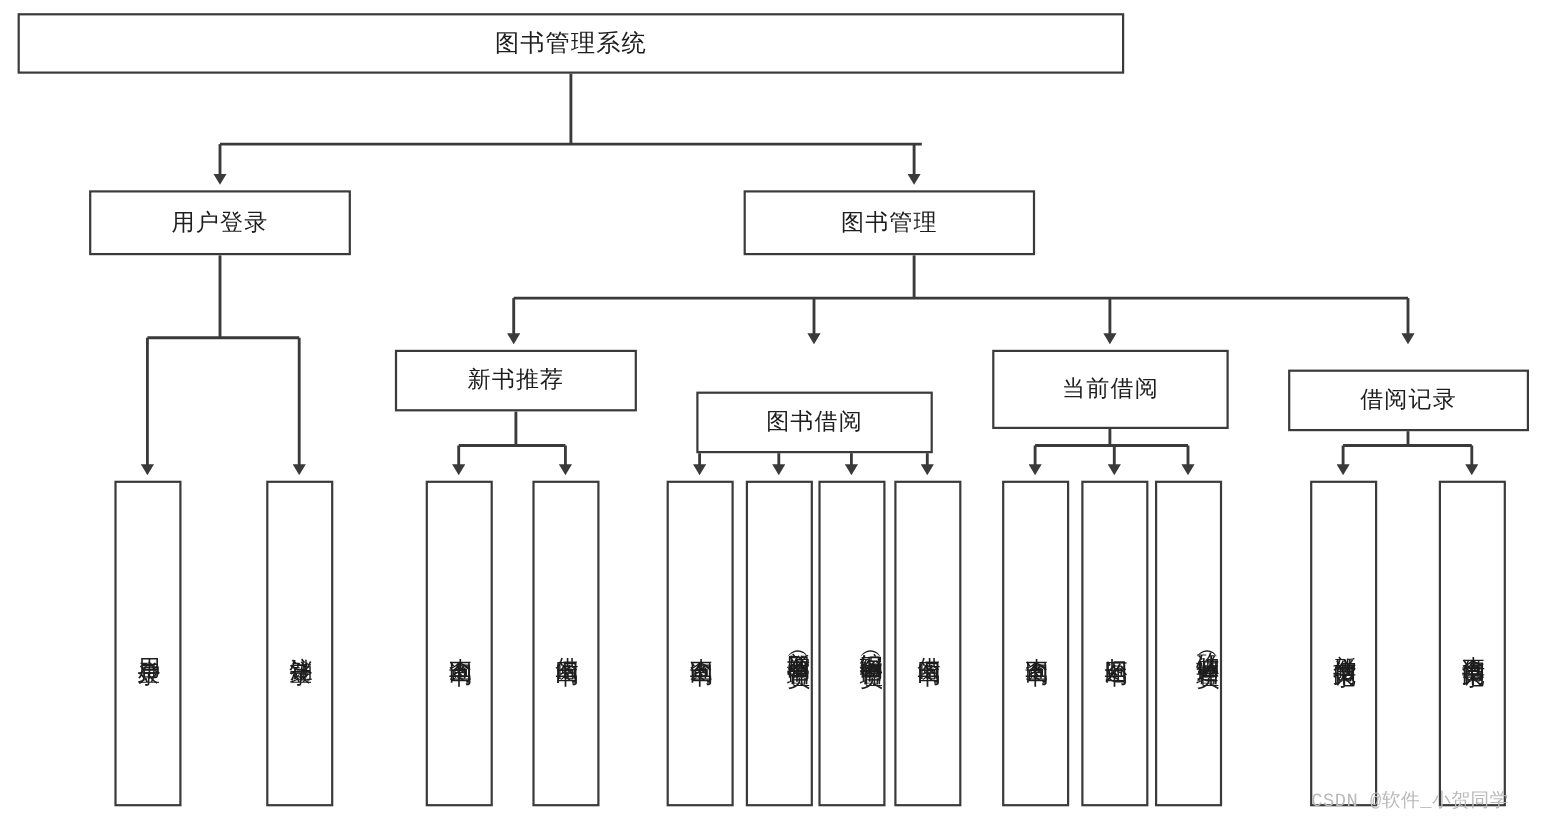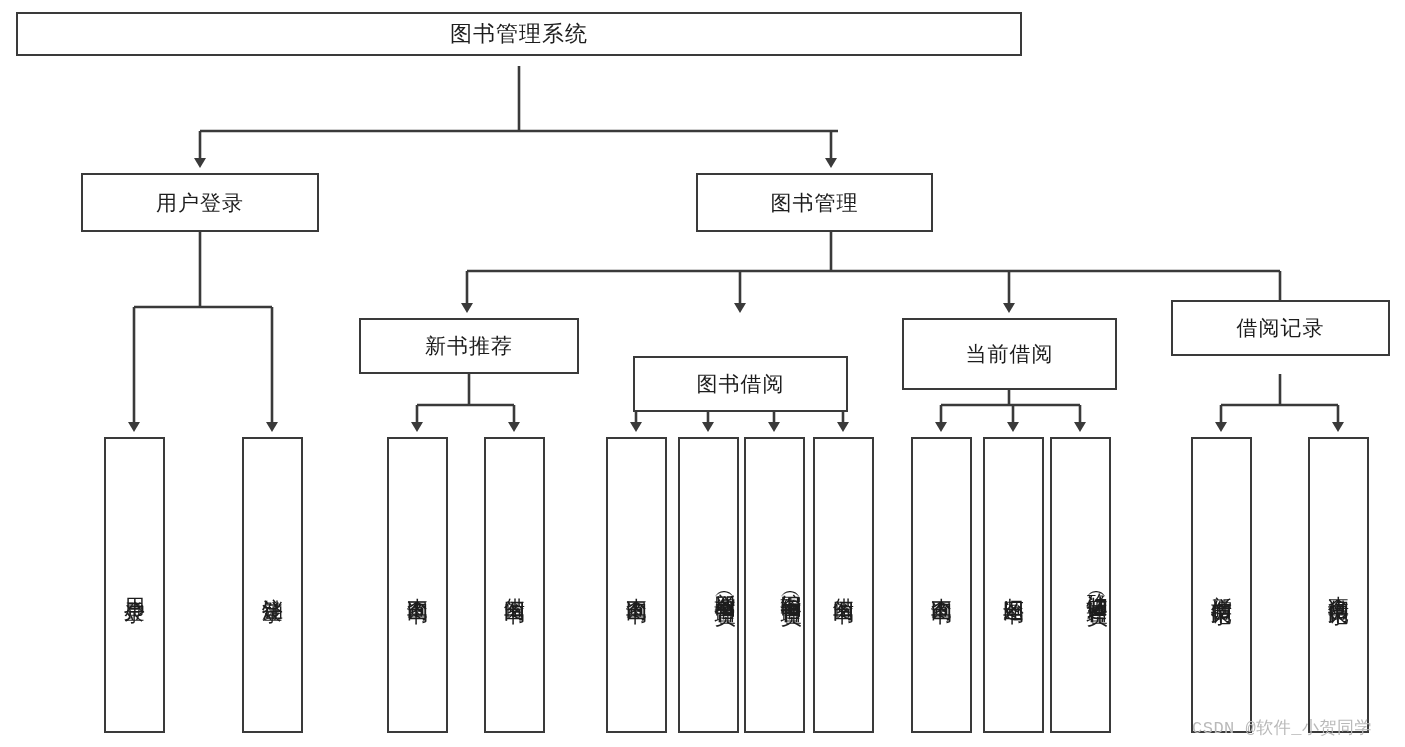--- a/index.html
+++ b/index.html
@@ -117,41 +117,41 @@
       <path d="M1013,405 L1013,423" marker-end="url(#arrow)"></path>
       <path d="M1080,405 L1080,423" marker-end="url(#arrow)"></path>
 
       <path d="M1280,374 L1280,405"></path>
       <path d="M1221,405 L1338,405"></path>
       <path d="M1221,405 L1221,423" marker-end="url(#arrow)"></path>
       <path d="M1338,405 L1338,423" marker-end="url(#arrow)"></path>
     </g>
   </svg>
 
-  <div class="node root horizontal" style="left:16px; top:12px; width:1006px; height:44px;">
+  <div class="node root horizontal" style="left:16px; top:12px; width:1006px; height:55px;">
     <span>图书管理系统</span>
   </div>
 
   <div class="node horizontal" style="left:81px; top:173px; width:238px; height:59px;">
     <span>用户登录</span>
   </div>
-  <div class="node horizontal" style="left:696px; top:173px; width:237px; height:59px;">
+  <div class="node horizontal" style="left:676px; top:173px; width:265px; height:59px;">
     <span>图书管理</span>
   </div>
 
   <div class="node horizontal" style="left:359px; top:318px; width:220px; height:56px;">
     <span>新书推荐</span>
   </div>
   <div class="node horizontal" style="left:633px; top:318px; width:215px; height:56px;margin-top:38px;">
     <span>图书借阅</span>
   </div>
   <div class="node horizontal" style="left:902px; top:318px; width:215px; height:72px;">
     <span>当前借阅</span>
   </div>
-  <div class="node horizontal" style="left:1171px; top:300px; width:219px; height:56px;">
+  <div class="node horizontal" style="left:1171px; top:336px; width:219px; height:56px;">
     <span>借阅记录</span>
   </div>
 
   <div class="node vertical" style="left:104px; top:437px; width:61px; height:296px; align-items:center;">
     <span>用户登录</span>
   </div>
   <div class="node vertical" style="left:242px; top:437px; width:61px; height:296px; align-items:center;">
     <span>注销登录</span>
   </div>
 

